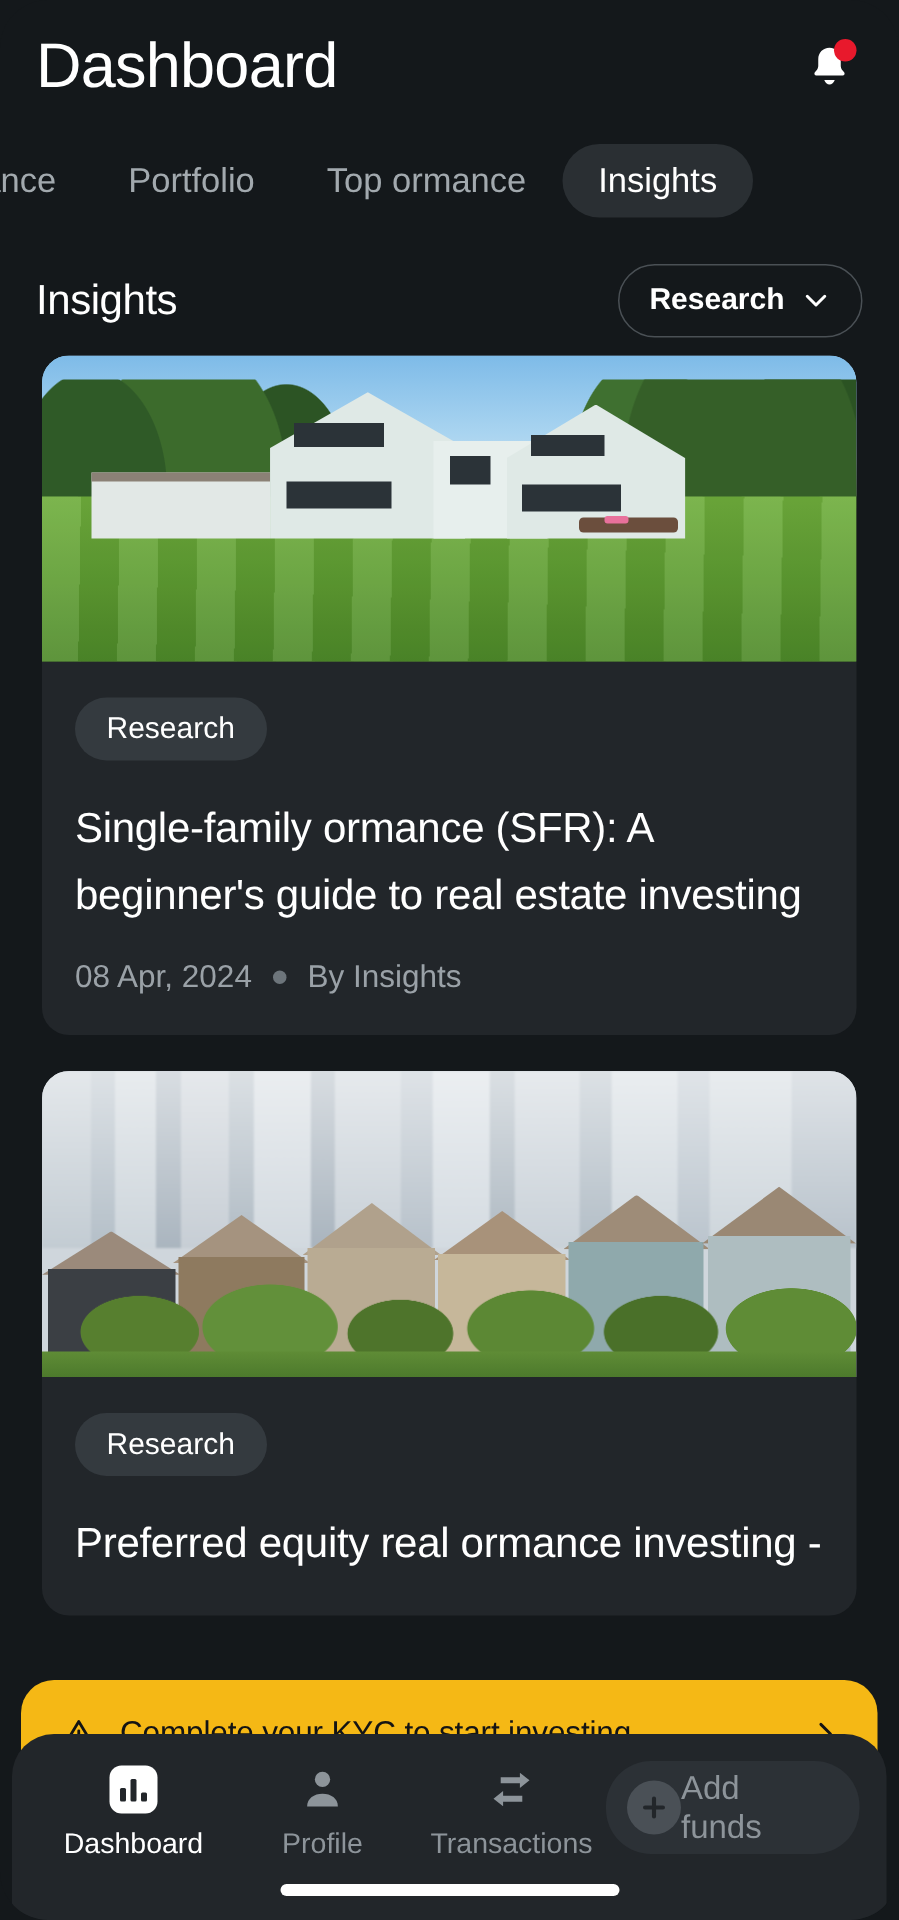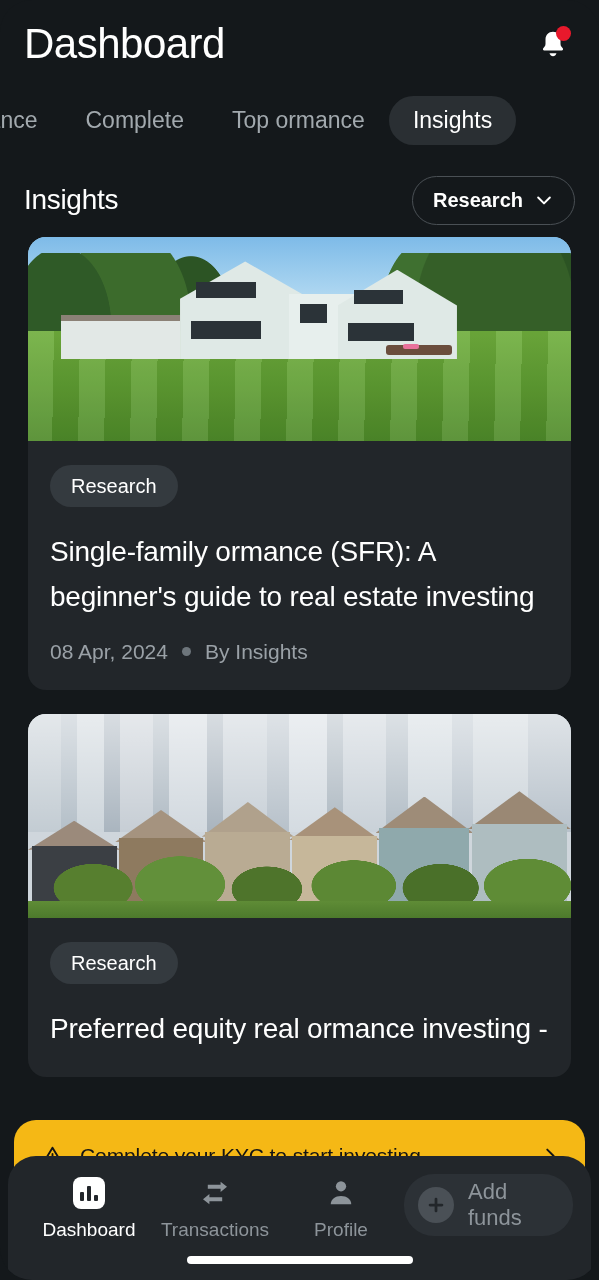--- a/index.html
+++ b/index.html
@@ -170,21 +170,21 @@
   .dash-ico {
     width:32px; height:32px; background:#ffffff; border-radius:8px;
     display:flex; align-items:flex-end; justify-content:center; gap:3px; padding:0 0 8px 0;
   }
   .dash-ico i { display:block; width:4px; background:#22262a; border-radius:1px; }
   .dash-ico i:nth-child(1){ height:9px; }
   .dash-ico i:nth-child(2){ height:15px; }
   .dash-ico i:nth-child(3){ height:6px; }
 
   .addfunds {
-    margin-left:auto; display:flex; align-items:center; gap:14px;
+    margin-left:auto; display:flex; align-items:center; 
     background:#2c3136; border-radius:30px; padding:13px 26px 13px 14px;
     height:62px;
   }
   .addfunds .plus {
     width:36px; height:36px; border-radius:50%; background:#4a5056;
     display:flex; align-items:center; justify-content:center; flex:0 0 auto;
   }
   .addfunds .plus svg { width:22px; height:22px; display:block; }
   .addfunds .af-label { font-size:22px; color:#8d949a; }
 
@@ -206,21 +206,21 @@
           <path d="M12 2.2c-3.5 0-6 2.7-6 6.1v3.6c0 .9-.35 1.8-1 2.5l-.8.9c-.6.7-.1 1.8.8 1.8h14c.9 0 1.4-1.1.8-1.8l-.8-.9c-.65-.7-1-1.6-1-2.5V8.3c0-3.4-2.5-6.1-6-6.1z"></path>
           <path d="M9.2 19.4c.45 1.4 1.6 2.4 2.8 2.4s2.35-1 2.8-2.4z"></path>
         </svg>
       </span>
       <div class="bell-dot"></div>
     </div>
   </div>
 
   <div class="tabs">
     <div class="tab first">ormance</div>
-    <div class="tab">Complete</div>
+    <div class="tab">Portfolio</div>
     <div class="tab">Top ormance</div>
     <div class="tab active">Insights</div>
   </div>
 
   <div class="section-head">
     <div class="section-title">Insights</div>
     <div class="filter-btn">
       <span class="label">Research</span>
       <span>
         <svg viewBox="0 0 24 24" fill="none" stroke="#ffffff" stroke-width="2.4" stroke-linecap="round" stroke-linejoin="round">
@@ -324,36 +324,36 @@
             <i></i>
             <i></i>
             <i></i>
           </div>
       </div>
       <div class="nav-label">Dashboard</div>
     </div>
 
     <div class="nav-item">
       <div class="nav-ico">
+        <svg width="30" height="30" viewBox="0 0 24 24" fill="#8d949a">
+          <circle cx="12" cy="6.6" r="4.1"></circle>
+          <path d="M3.8 21c0-4.2 3.7-6.7 8.2-6.7s8.2 2.5 8.2 6.7z"></path>
+        </svg>
+      </div>
+      <div class="nav-label">Profile</div>
+    </div>
+
+    <div class="nav-item">
+      <div class="nav-ico">
         <svg width="32" height="32" viewBox="0 0 24 24" fill="#8d949a">
           <path d="M16.2 3.6 21 7.4l-4.8 3.8V8.9H6.6V5.9h9.6z"></path>
           <path d="M7.8 12.8v2.3h9.6v3H7.8v2.3L3 16.6z"></path>
         </svg>
       </div>
       <div class="nav-label">Transactions</div>
-    </div>
-
-    <div class="nav-item">
-      <div class="nav-ico">
-        <svg width="30" height="30" viewBox="0 0 24 24" fill="#8d949a">
-          <circle cx="12" cy="6.6" r="4.1"></circle>
-          <path d="M3.8 21c0-4.2 3.7-6.7 8.2-6.7s8.2 2.5 8.2 6.7z"></path>
-        </svg>
-      </div>
-      <div class="nav-label">Profile</div>
     </div>
 
     <div class="addfunds">
       <span class="plus">
         <svg viewBox="0 0 24 24" fill="none" stroke="#22262a" stroke-width="3" stroke-linecap="round">
           <path d="M12 5.5v13M5.5 12h13"></path>
         </svg>
       </span>
       <span class="af-label">Add funds</span>
     </div>

